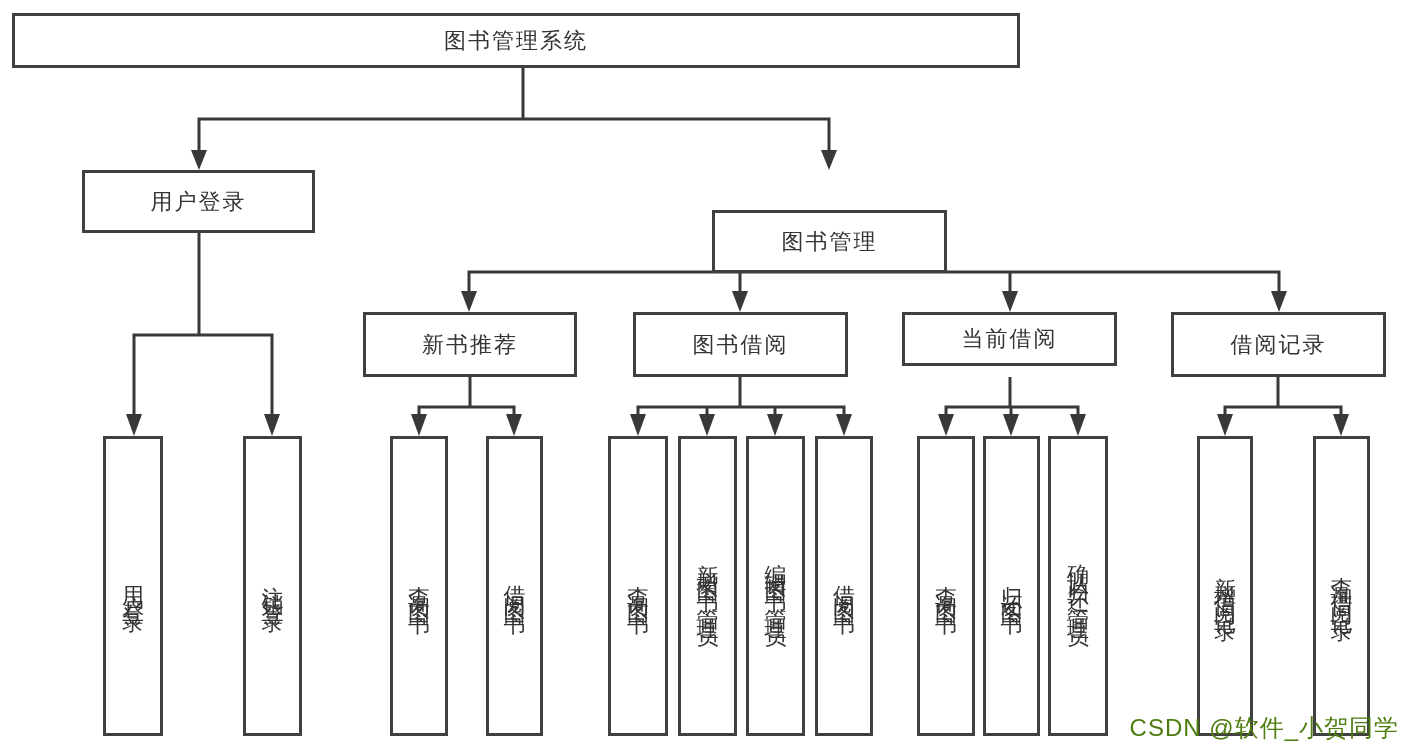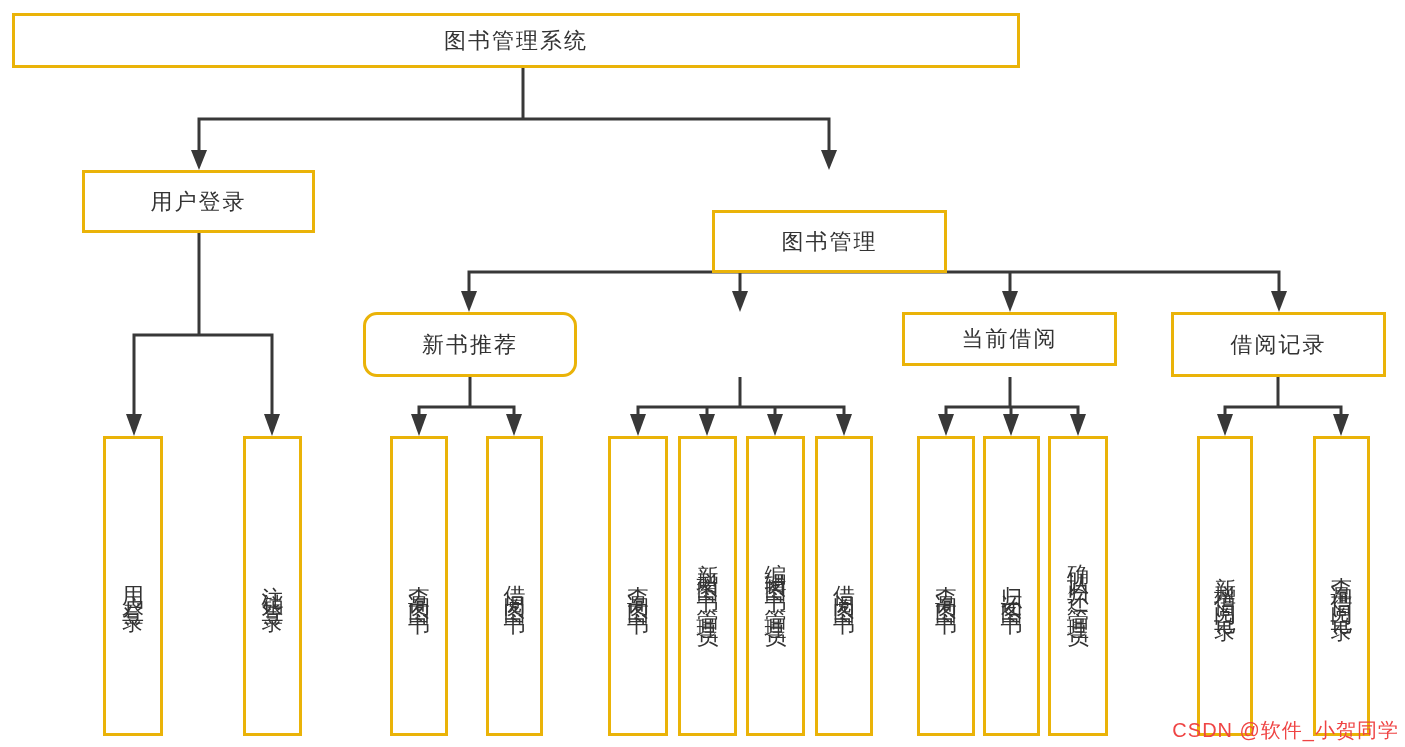--- a/index.html
+++ b/index.html
@@ -17,21 +17,21 @@
   }
   .connectors {
     position: absolute;
     left: 0;
     top: 0;
     z-index: 1;
   }
   .node {
     position: absolute;
     background: #ffffff;
-    border: 3px solid #eab308;
+    border: 3px solid #404040;
     box-sizing: border-box;
     display: flex;
     align-items: center;
     justify-content: center;
     color: #333333;
     z-index: 2;
   }
   .node.h {
     font-size: 22px;
     letter-spacing: 2px;
@@ -44,22 +44,22 @@
     writing-mode: vertical-rl;
     text-orientation: mixed;
     letter-spacing: 9px;
     line-height: 1;
     max-height: 284px;
   }
   .watermark {
     position: absolute;
     right: 6px;
     bottom: 3px;
-    font-size: 20px;
-    color: #ef4444;
+    font-size: 24px;
+    color: #4d7c0f;
     letter-spacing: 1px;
     z-index: 3;
     white-space: nowrap;
   }
 </style>
 </head>
 <body>
 
 <div class="canvas">
 
@@ -116,21 +116,22 @@
       <polygon points="1217,414 1233,414 1225,436"></polygon>
       <polygon points="1333,414 1349,414 1341,436"></polygon>
     </g>
   </svg>
 
   <div class="node h" style="left:12px; top:13px; width:1008px; height:55px;">图书管理系统</div>
 
   <div class="node h" style="left:82px; top:170px; width:233px; height:63px;">用户登录</div>
   <div class="node h" style="left:712px; top:170px; width:235px; height:63px;margin-top:40px;">图书管理</div>
 
-  <div class="node h" style="left:363px; top:312px; width:214px; height:65px;border-radius:14px;">新书推荐</div>
+  <div class="node h" style="left:363px; top:312px; width:214px; height:65px;">新书推荐</div>
+  <div class="node h" style="left:633px; top:312px; width:215px; height:65px;">图书借阅</div>
   <div class="node h" style="left:902px; top:312px; width:215px; height:54px;">当前借阅</div>
   <div class="node h" style="left:1171px; top:312px; width:215px; height:65px;">借阅记录</div>
 
   <div class="node v" style="left:103px; top:436px; width:60px; height:300px;">
     <span class="vtext">用户登录</span>
   </div>
   <div class="node v" style="left:243px; top:436px; width:59px; height:300px;">
     <span class="vtext">注销登录</span>
   </div>
 

